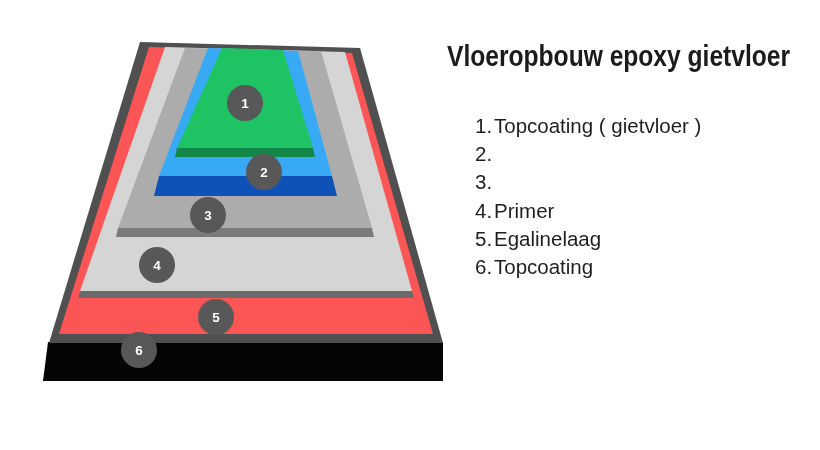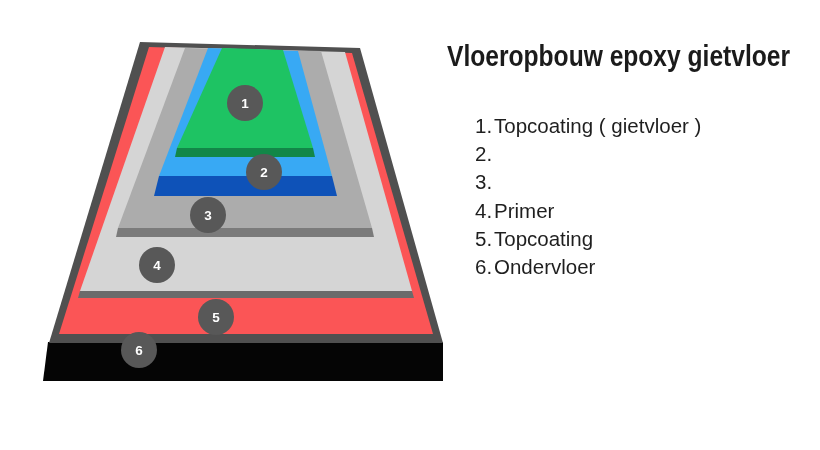--- a/index.html
+++ b/index.html
@@ -97,21 +97,21 @@
     </li>
     <li class="legend-item">
       <span class="legend-num">3.</span>
     </li>
     <li class="legend-item">
       <span class="legend-num">4.</span>
       <span class="legend-label">Primer</span>
     </li>
     <li class="legend-item">
       <span class="legend-num">5.</span>
-      <span class="legend-label">Topcoating</span>
+      <span class="legend-label">Egalinelaag</span>
     </li>
     <li class="legend-item">
       <span class="legend-num">6.</span>
-      <span class="legend-label">Ondervloer</span>
+      <span class="legend-label">Topcoating</span>
     </li>
   </ol>
 
 </div>
 
 </body></html>

